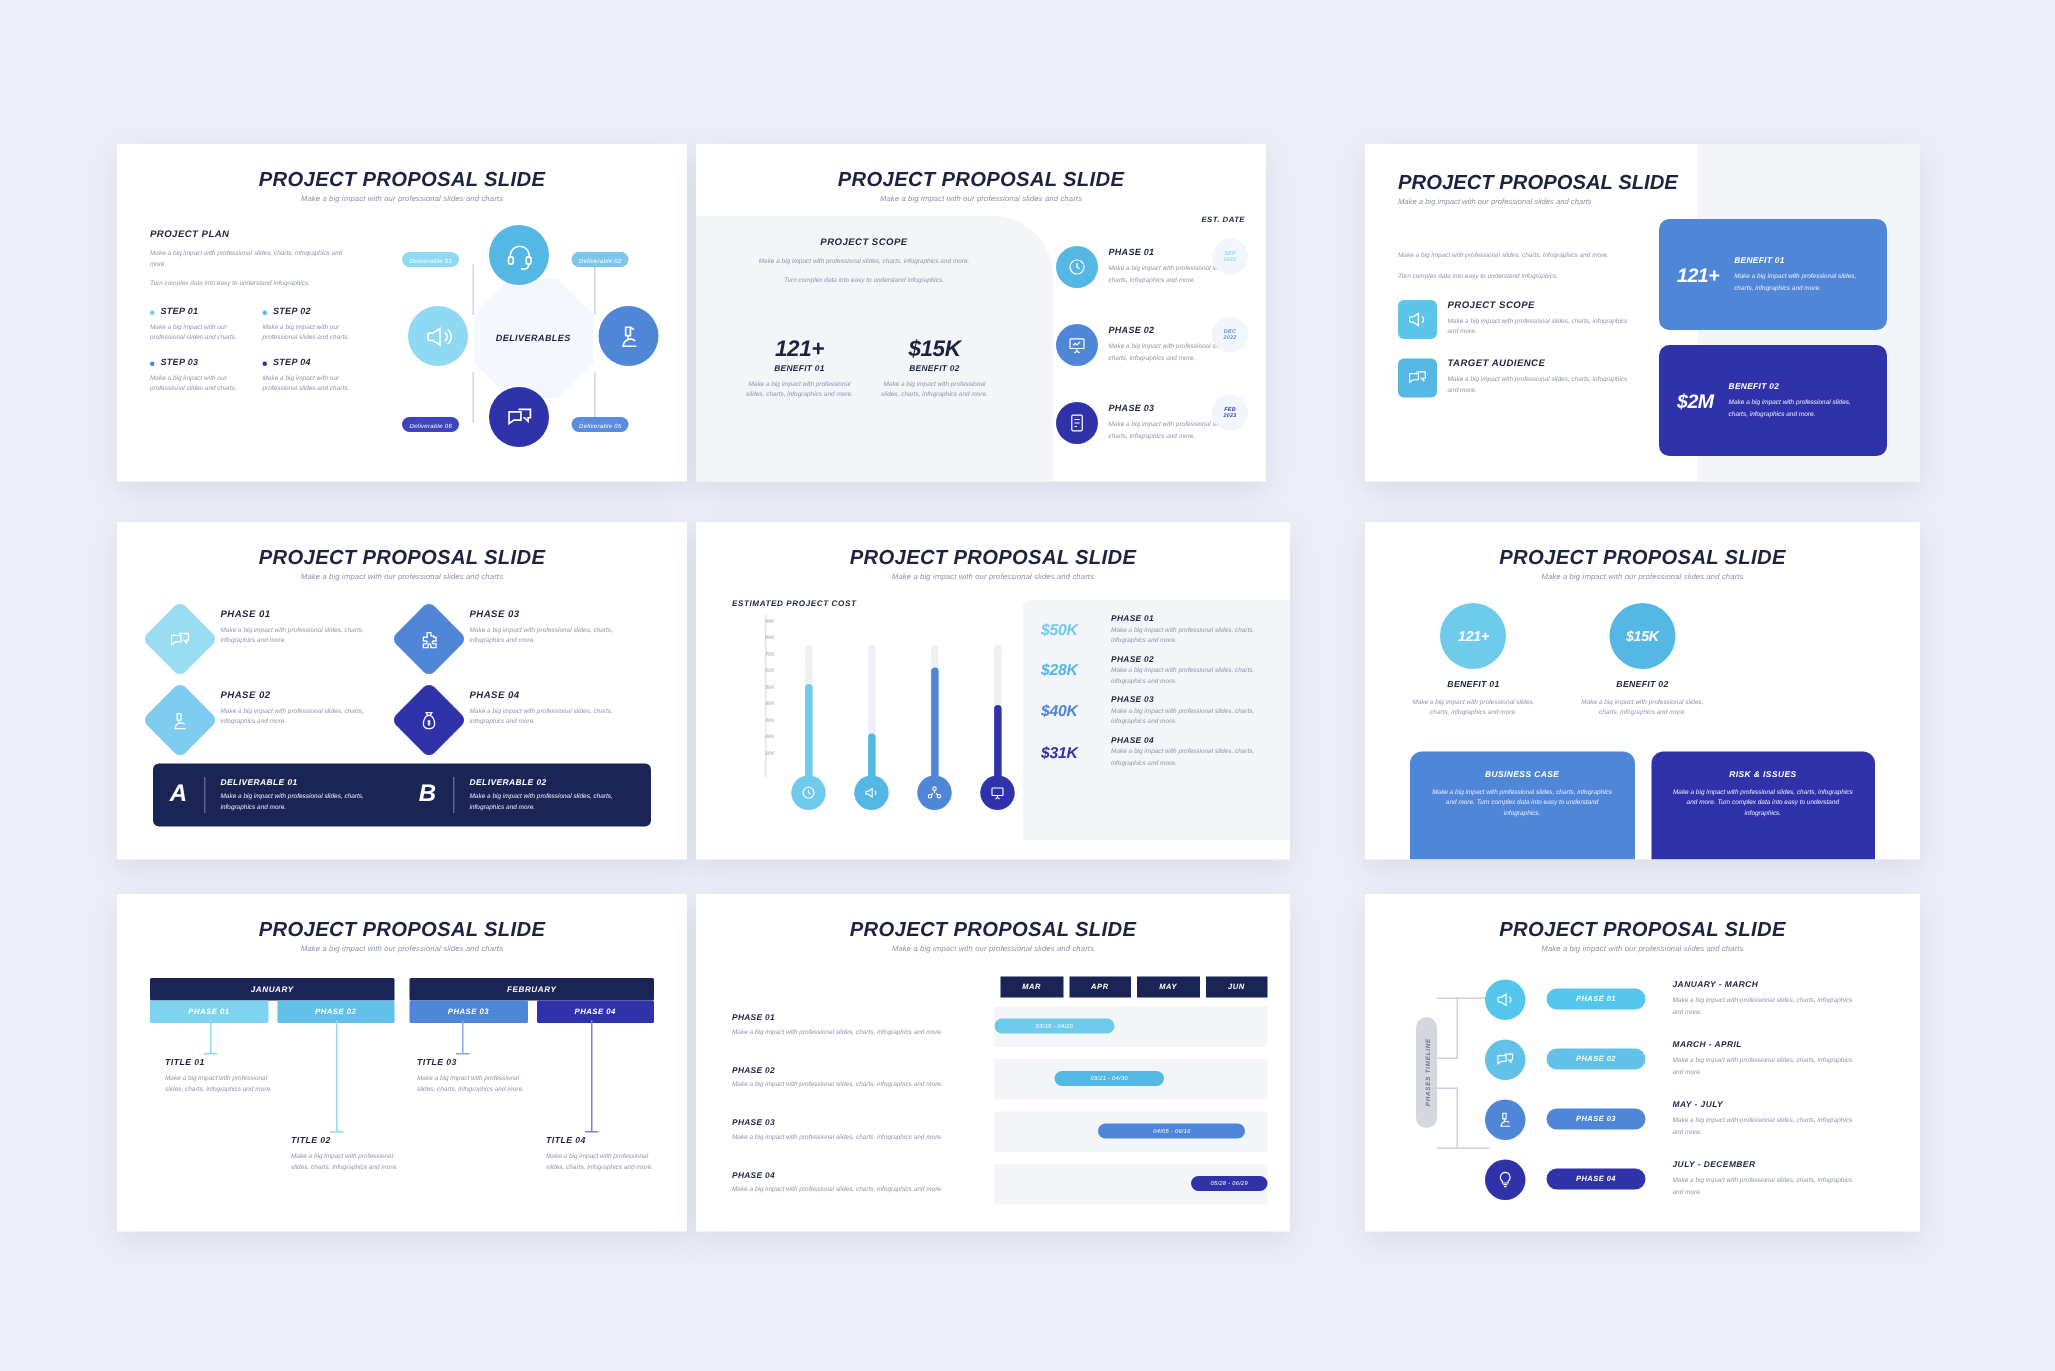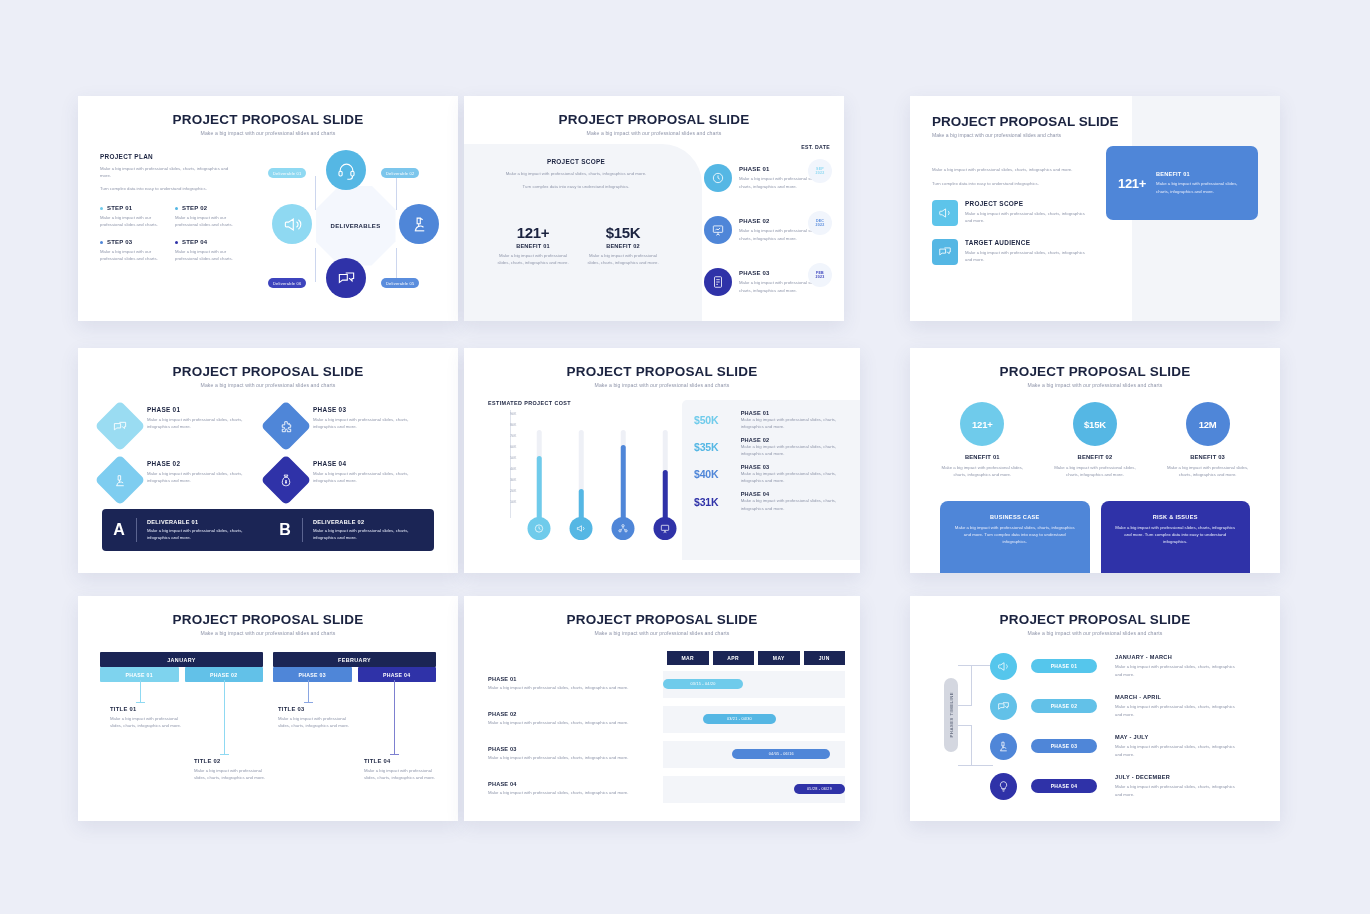--- a/index.html
+++ b/index.html
@@ -13,20 +13,21 @@
     position:relative;
     width:1370px; height:914px;
     padding:96px 78px;
   }
   .slide{
     position:absolute;
     width:380px; height:225px;
     background:#ffffff;
     box-shadow:0 6px 18px rgba(60,70,120,.10);
     overflow:hidden;
+    font-style:italic;
   }
   .s1{left:78px;  top:96px;}
   .s2{left:464px; top:96px;}
   .s3{left:910px; top:96px; width:370px;}
   .s4{left:78px;  top:348px;}
   .s5{left:464px; top:348px; width:396px;}
   .s6{left:910px; top:348px; width:370px;}
   .s7{left:78px;  top:596px;}
   .s8{left:464px; top:596px; width:396px;}
   .s9{left:910px; top:596px; width:370px;}
@@ -399,20 +400,27 @@
     </div>
 
     <div class="s3-cards">
       <div class="bcard" style="background:#4f86d8">
         <div class="num">121+</div>
         <div>
           <div class="ttl">BENEFIT 01</div>
           <div class="bodyw" style="margin-top:3px">Make a big impact with professional slides, charts, infographics and more.</div>
         </div>
       </div>
+      <div class="bcard" style="background:#2f32a8">
+        <div class="num">$2M</div>
+        <div>
+          <div class="ttl">BENEFIT 02</div>
+          <div class="bodyw" style="margin-top:3px">Make a big impact with professional slides, charts, infographics and more.</div>
+        </div>
+      </div>
     </div>
   </div>
 
   <div class="slide s4">
     <div class="title">PROJECT PROPOSAL SLIDE</div>
     <div class="subtitle">Make a big impact with our professional slides and charts</div>
 
     <div class="s4-grid">
       <div class="s4-cell">
         <div class="diam" style="background:#9adcf2">
@@ -559,21 +567,21 @@
 
     <div class="s5-panel">
       <div class="s5-row">
         <div class="s5-amt" style="color:#6fcbeb">$50K</div>
         <div>
           <div class="pl">PHASE 01</div>
           <div class="body">Make a big impact with professional slides, charts, infographics and more.</div>
         </div>
       </div>
       <div class="s5-row">
-        <div class="s5-amt" style="color:#55b7e4">$35K</div>
+        <div class="s5-amt" style="color:#55b7e4">$28K</div>
         <div>
           <div class="pl">PHASE 02</div>
           <div class="body">Make a big impact with professional slides, charts, infographics and more.</div>
         </div>
       </div>
       <div class="s5-row">
         <div class="s5-amt" style="color:#4f86d8">$40K</div>
         <div>
           <div class="pl">PHASE 03</div>
           <div class="body">Make a big impact with professional slides, charts, infographics and more.</div>
@@ -595,25 +603,20 @@
 
     <div class="s6-bens">
       <div class="s6-ben">
         <div class="s6-circ" style="background:#6fcbeb">121+</div>
         <div class="bt">BENEFIT 01</div>
         <div class="body" style="margin-top:4px">Make a big impact with professional slides, charts, infographics and more.</div>
       </div>
       <div class="s6-ben">
         <div class="s6-circ" style="background:#55b7e4">$15K</div>
         <div class="bt">BENEFIT 02</div>
-        <div class="body" style="margin-top:4px">Make a big impact with professional slides, charts, infographics and more.</div>
-      </div>
-      <div class="s6-ben">
-        <div class="s6-circ" style="background:#4f86d8">12M</div>
-        <div class="bt">BENEFIT 03</div>
         <div class="body" style="margin-top:4px">Make a big impact with professional slides, charts, infographics and more.</div>
       </div>
     </div>
 
     <div class="s6-cards">
       <div class="s6-card" style="background:#4f86d8">
         <div class="ct">BUSINESS CASE</div>
         <div class="bodyw" style="margin-top:4px">Make a big impact with professional slides, charts, infographics and more. Turn complex data into easy to understand infographics.</div>
       </div>
       <div class="s6-card" style="background:#2f32a8">

